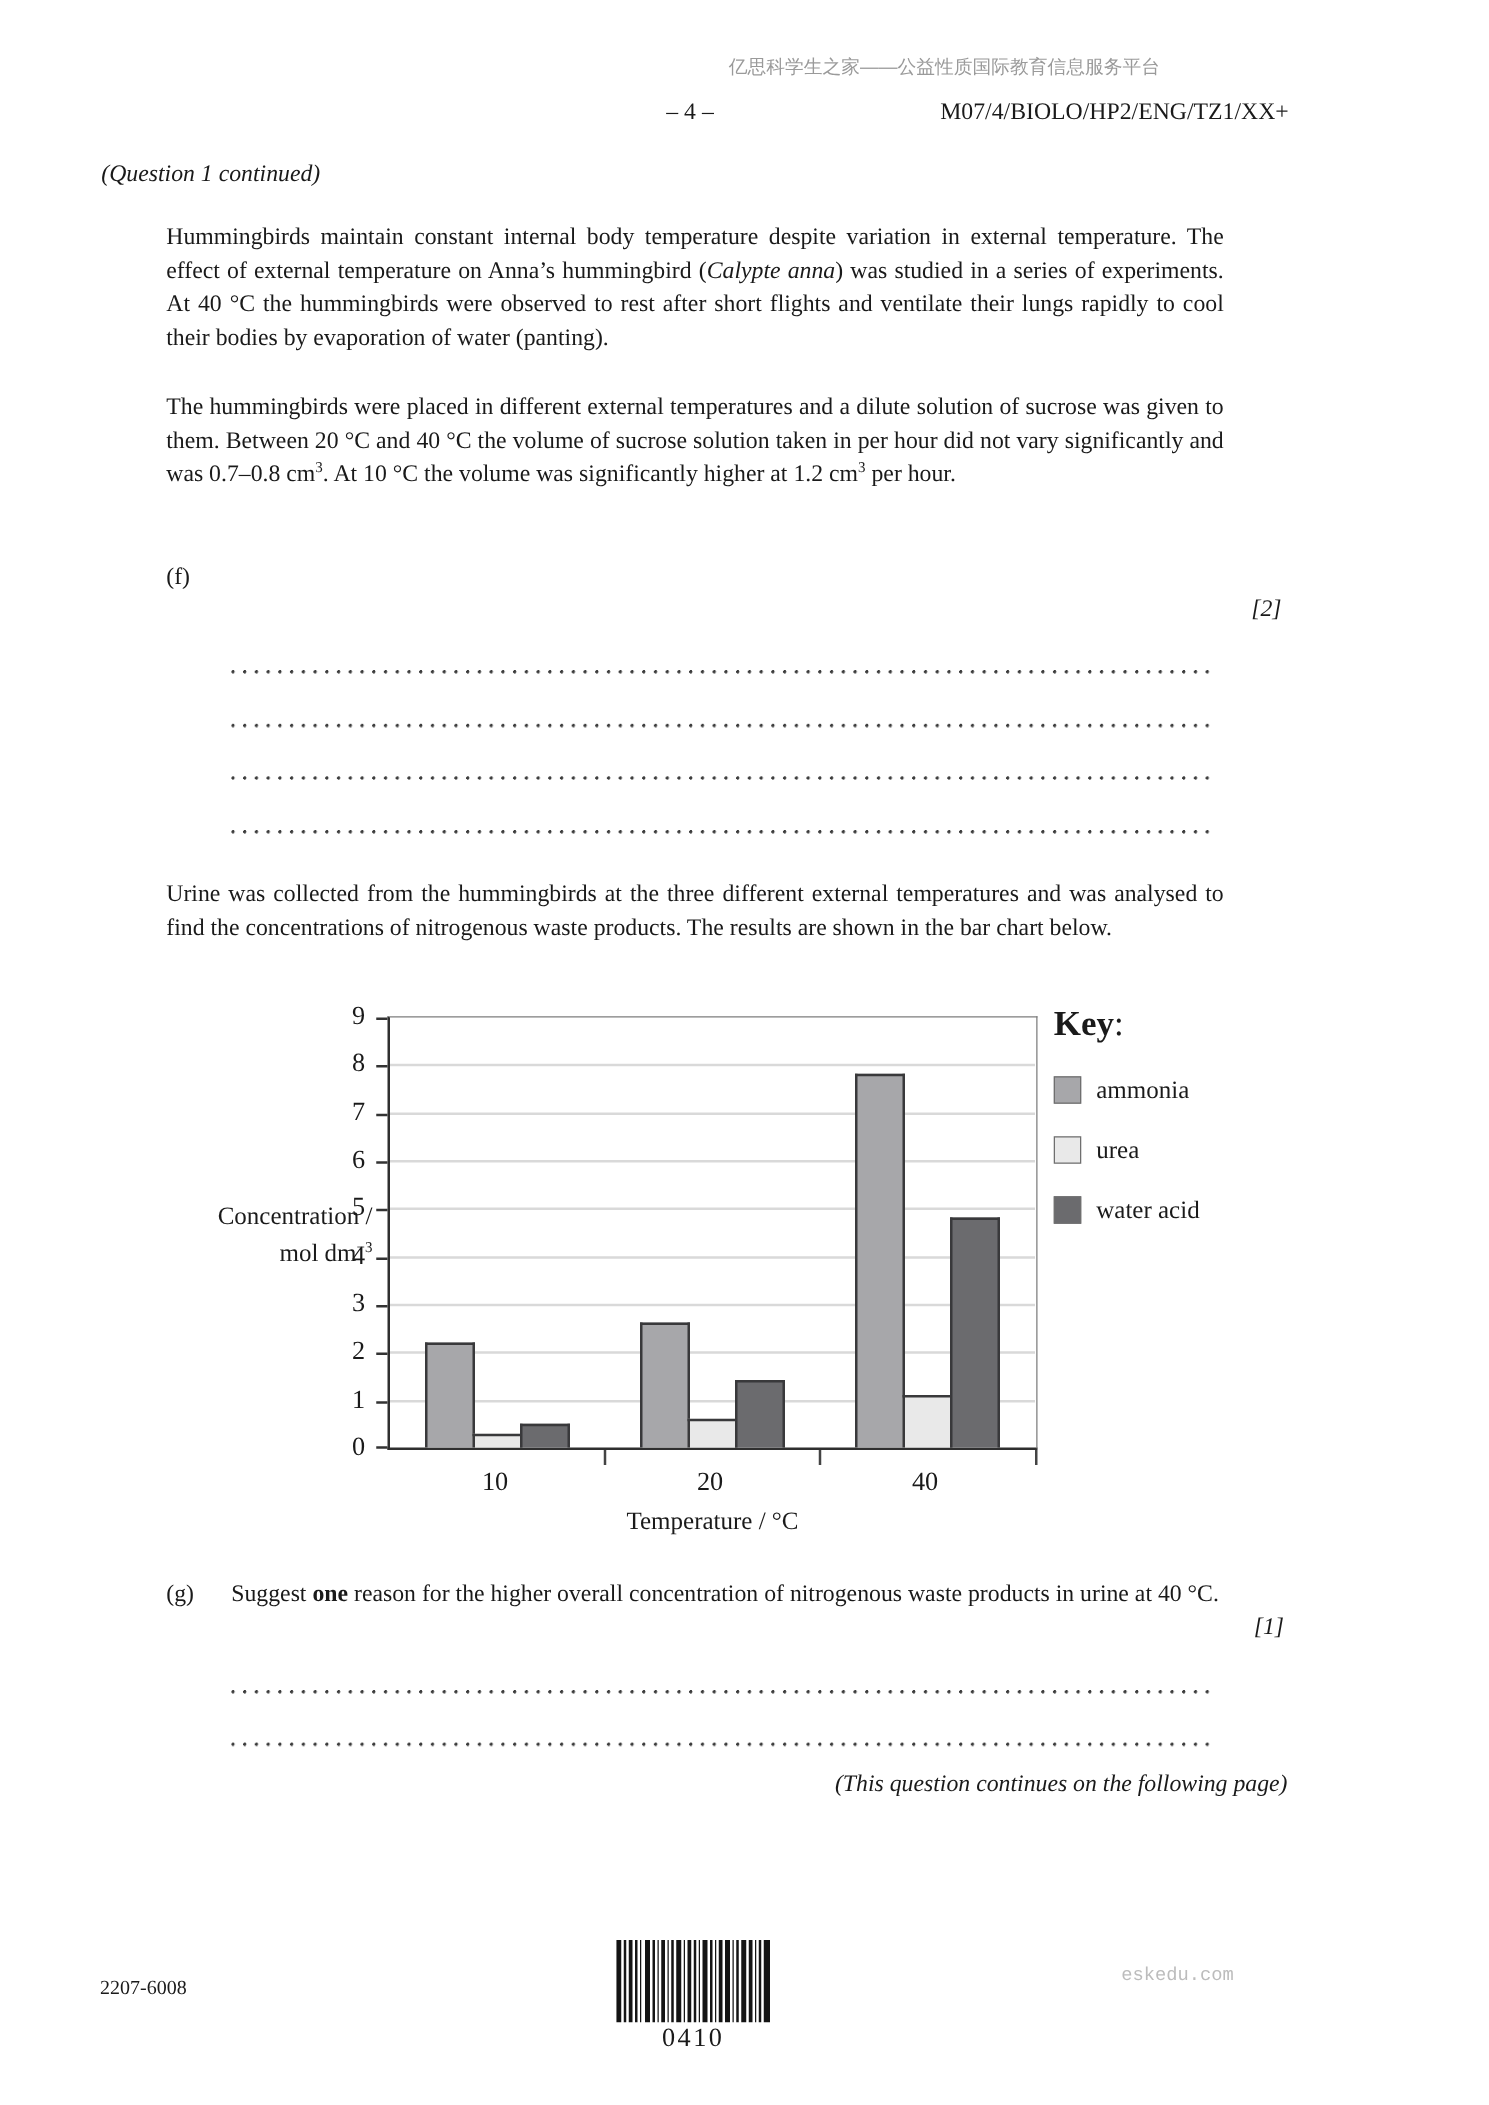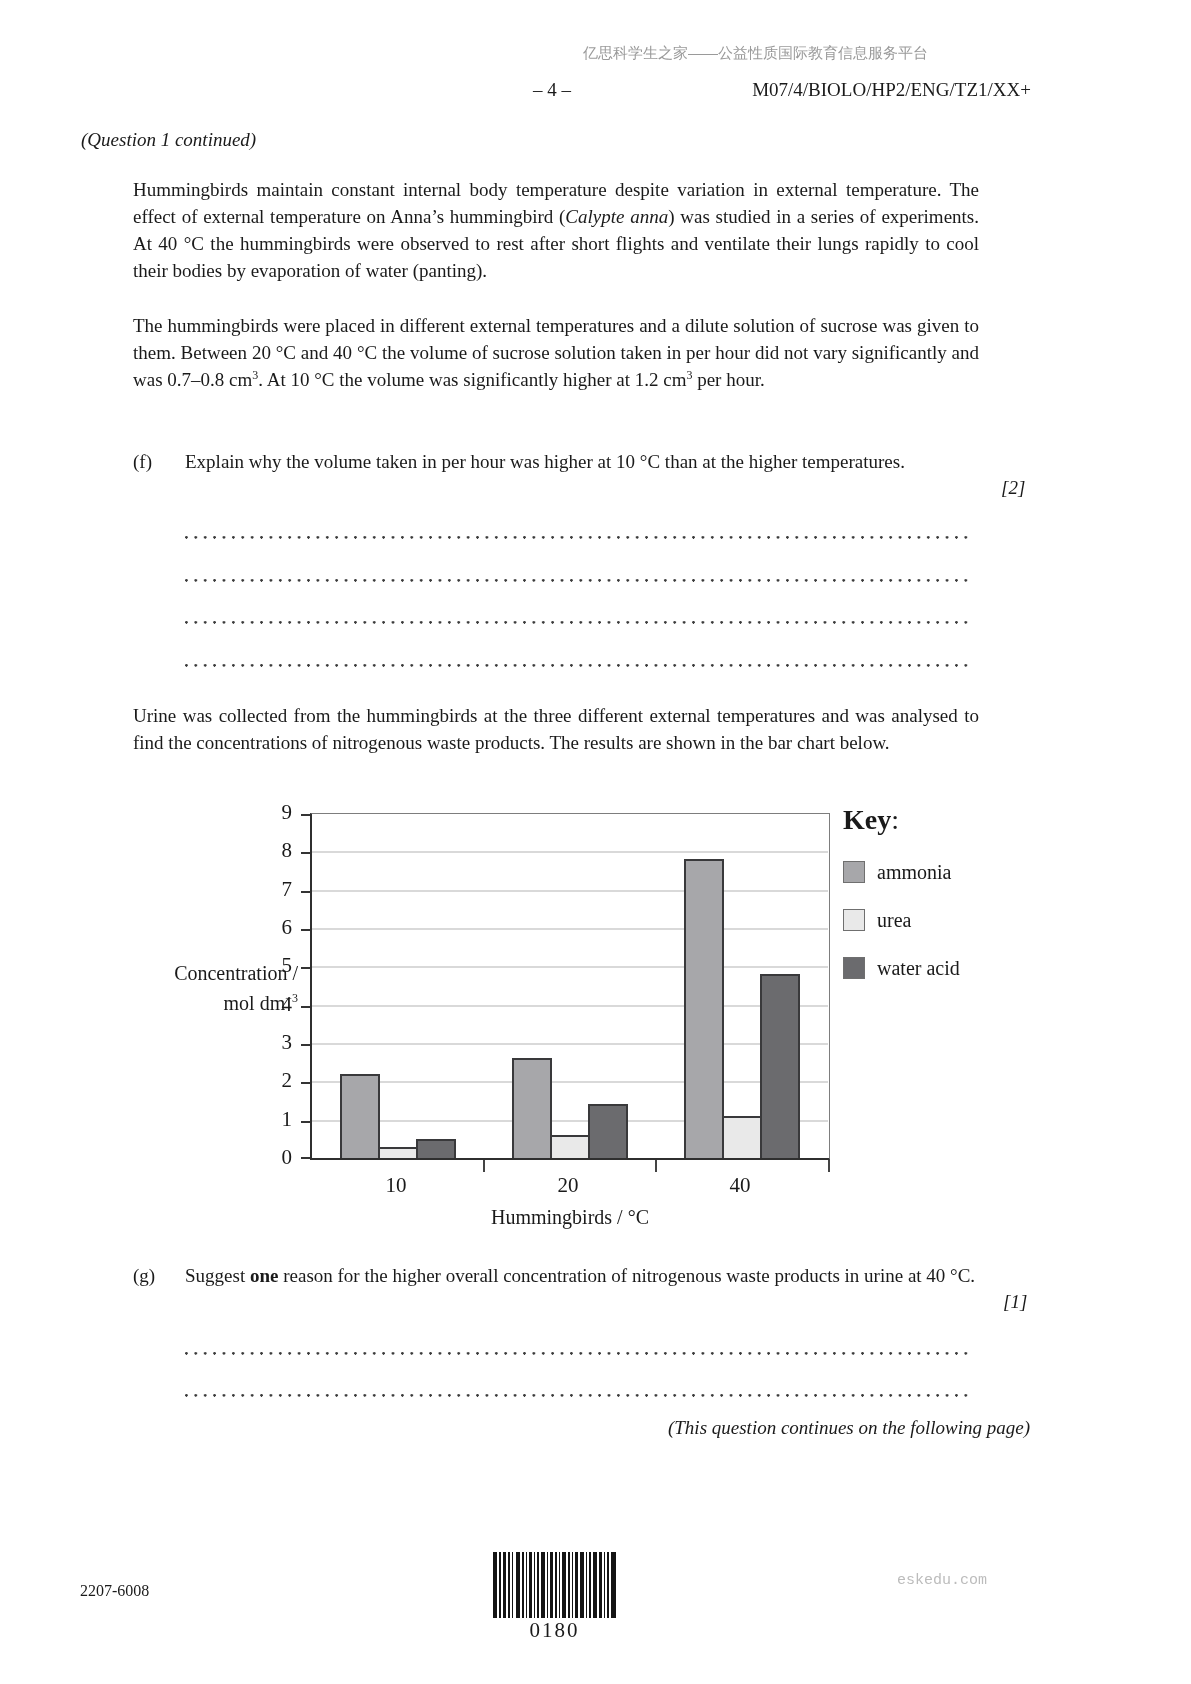--- a/index.html
+++ b/index.html
@@ -47,21 +47,20 @@
   <div class="abs serif19" style="top:79px;left:533px;">– 4 –</div>
   <div class="abs serif19" style="top:79px;right:160px;">M07/4/BIOLO/HP2/ENG/TZ1/XX+</div>
 
   <div class="abs serif19 em" style="top:129px;left:81px;">(Question 1 continued)</div>
 
   <div class="abs para" style="top:176px;left:133px;width:846px;"><span>Hummingbirds maintain constant internal body temperature despite variation in external temperature.  The effect of external temperature on Anna’s hummingbird (</span><span class="em">Calypte anna</span><span>) was studied in a series of experiments.  At 40 °C the hummingbirds were observed to rest after short flights and ventilate their lungs rapidly to cool their bodies by evaporation of water (panting).</span></div>
 
   <div class="abs para" style="top:312px;left:133px;width:846px;"><span>The hummingbirds were placed in different external temperatures and a dilute solution of sucrose was given to them.  Between 20 °C and 40 °C the volume of sucrose solution taken in per hour did not vary significantly and was 0.7–0.8 cm</span><sup>3</sup><span>.  At 10 °C the volume was significantly higher at 1.2 cm</span><sup>3</sup><span> per hour.</span></div>
 
   <div class="abs para" style="top:448px;left:133px;width:40px;">(f)</div>
-  <div class="abs para" style="top:448px;left:185px;width:794px;">Explain why the volume taken in per hour was higher at 10 °C than at the higher temperatures.</div>
   <div class="abs marks" style="top:477px;left:1001px;">[2]</div>
 
   <div class="dotline" style="top:536px;"></div>
   <div class="dotline" style="top:579px;"></div>
   <div class="dotline" style="top:621px;"></div>
   <div class="dotline" style="top:664px;"></div>
 
   <div class="abs para" style="top:702px;left:133px;width:846px;">Urine was collected from the hummingbirds at the three different external temperatures and was analysed to find the concentrations of nitrogenous waste products.  The results are shown in the bar chart below.</div>
 
   <div class="abs ylabelblock">
@@ -111,21 +110,21 @@
           <div class="bar" style="height: 99.6667px; background: rgb(167, 167, 170);"></div>
           <div class="bar" style="height: 23px; background: rgb(233, 233, 233);"></div>
           <div class="bar" style="height: 53.6667px; background: rgb(107, 107, 110);"></div>
         </div>
         <div class="bargroup" style="left: 372px;">
           <div class="bar" style="height: 299px; background: rgb(167, 167, 170);"></div>
           <div class="bar" style="height: 42.1667px; background: rgb(233, 233, 233);"></div>
           <div class="bar" style="height: 184px; background: rgb(107, 107, 110);"></div>
         </div>
       </div>
-    <div class="xaxislabel">Hummingbirds / °C</div>
+    <div class="xaxislabel">Temperature / °C</div>
   <div class="xcat" style="left: 0px; width: 172px;">10</div>
       <div class="xcat" style="left: 172px; width: 172px;">20</div>
       <div class="xtick" style="left: 173px;"></div>
       <div class="xcat" style="left: 344px; width: 172px;">40</div>
       <div class="xtick" style="left: 345px;"></div>
       <div class="xtick" style="left: 518px;"></div>
     </div>
 
   <div class="key">
     <div class="keytitle"><span class="bold">Key</span><span>:</span></div>
@@ -179,16 +178,16 @@
       <rect x="87" y="0" width="4" height="66"></rect>
         <rect x="93" y="0" width="1" height="66"></rect>
       <rect x="96" y="0" width="2" height="66"></rect>
         <rect x="100" y="0" width="4" height="66"></rect>
       <rect x="106" y="0" width="3" height="66"></rect>
         <rect x="111" y="0" width="1" height="66"></rect>
       <rect x="114" y="0" width="2" height="66"></rect>
         <rect x="118" y="0" width="5" height="66"></rect>
     </g>
   </svg>
-  <div class="barcode-num">0180</div>
+  <div class="barcode-num">0410</div>
   <div class="abs site" style="top:1572px;left:897px;">eskedu.com</div>
 
 </div>
 
 </body></html>

